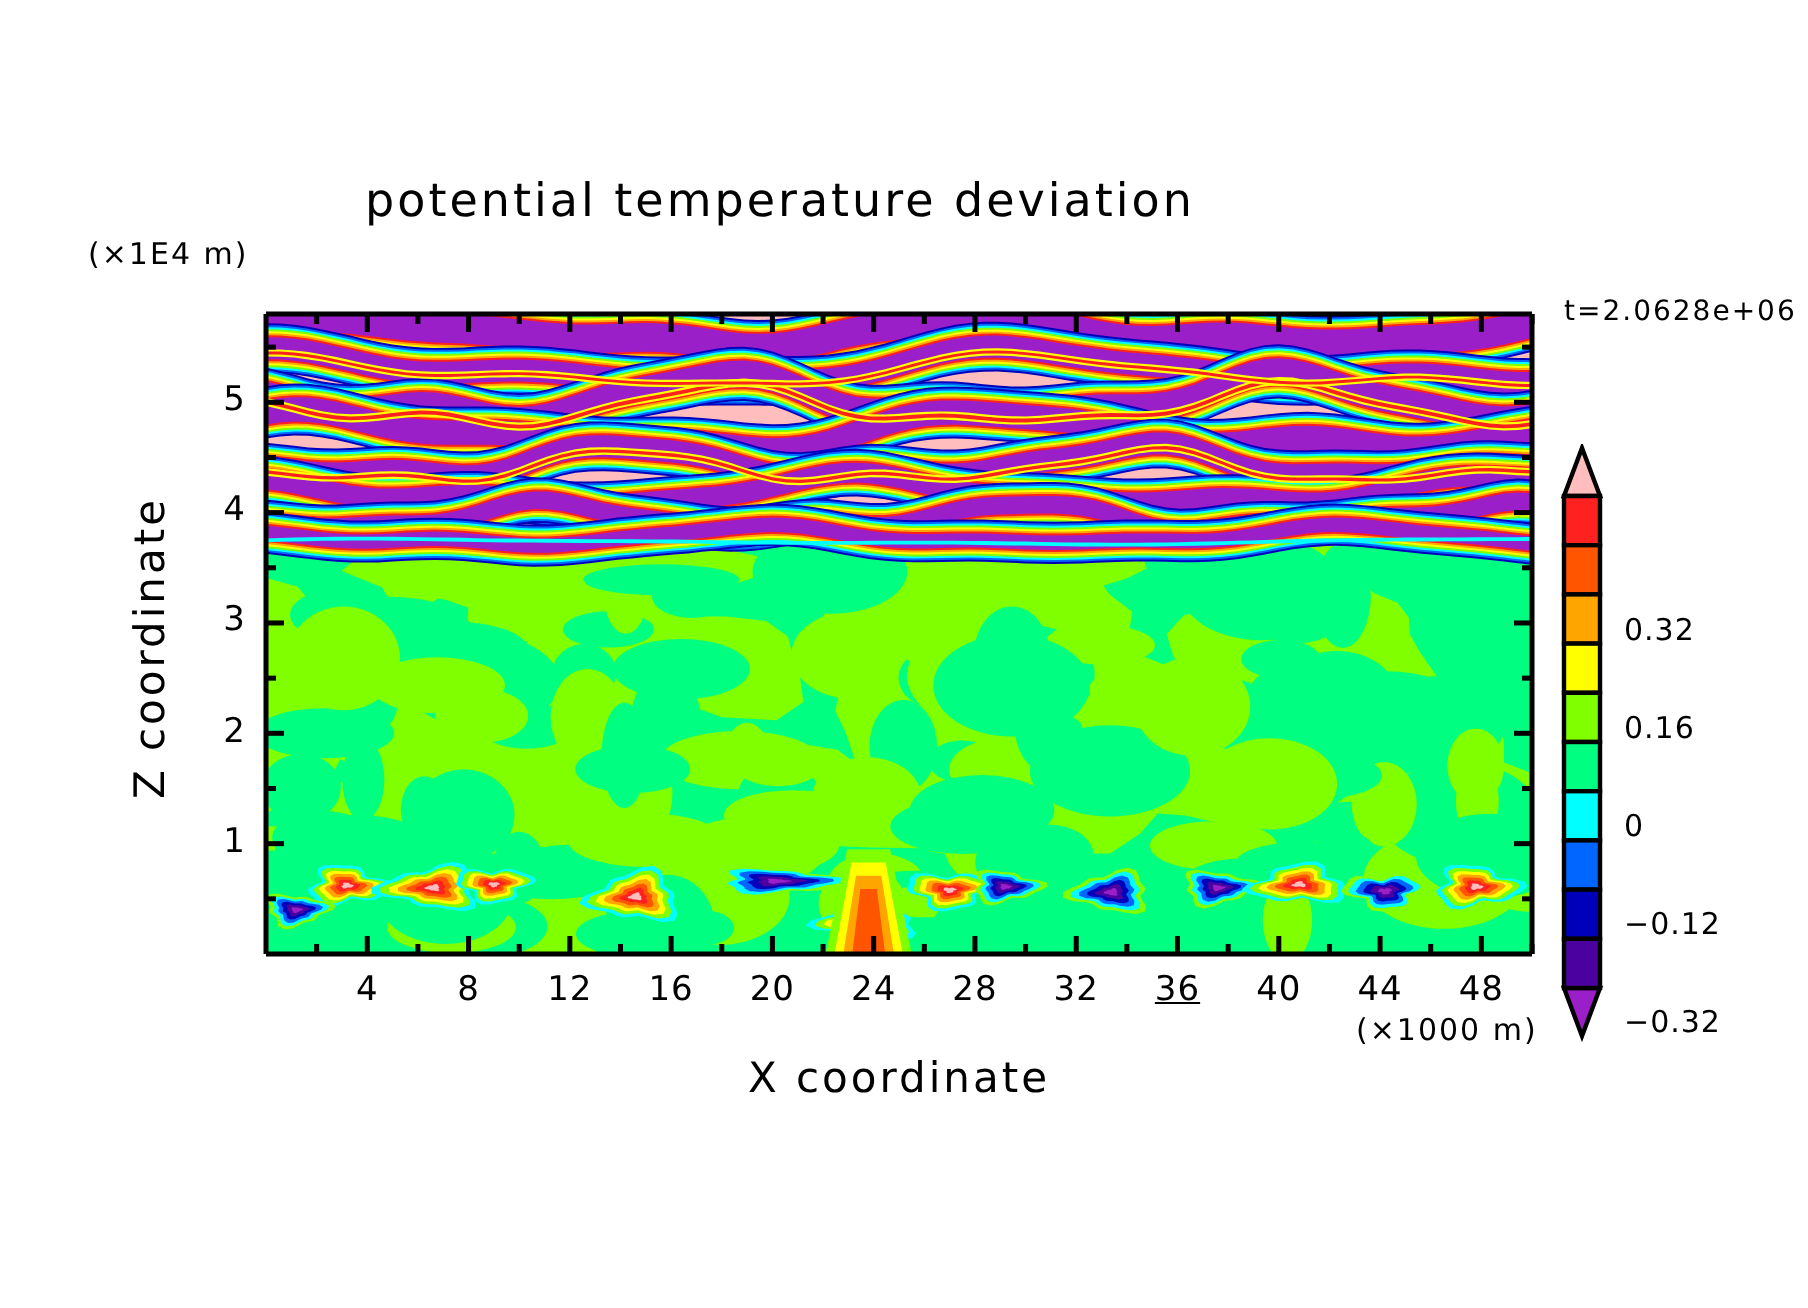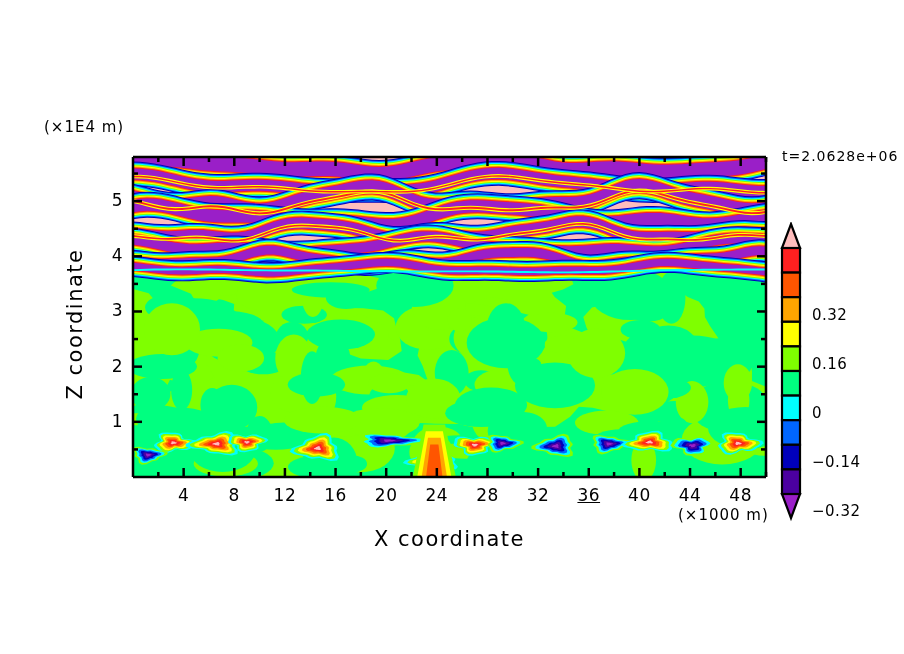--- a/index.html
+++ b/index.html
@@ -81,20 +81,21 @@
   svg { display: block; }
   #field-svg { position: absolute; left: 133px; top: 157px; }
   #cbar-svg  { position: absolute; left: 778px; top: 222px; }
   #frame-svg { position: absolute; left: 120px; top: 145px; }
 </style>
 </head>
 <body>
 
 <div id="root">
 
+  <div class="txt" id="plot-title">potential temperature deviation</div>
 
   <div class="txt" id="zunit-label">(×1E4 m)</div>
 
   <div class="txt" id="time-label">t=2.0628e+06</div>
 
   <svg id="field-svg" width="633" height="320" viewBox="0 0 633 320">
       <defs>
         <clipPath id="pclip">
           <rect x="0" y="0" width="633" height="320"></rect>
         </clipPath>
@@ -552,17 +553,17 @@
       <rect x="4" y="173.60000000000002" width="18" height="24.6" fill="#00FFFF" stroke="#000" stroke-width="2.2"></rect>
       <rect x="4" y="198.20000000000002" width="18" height="24.6" fill="#0066FF" stroke="#000" stroke-width="2.2"></rect>
       <rect x="4" y="222.8" width="18" height="24.6" fill="#0000BB" stroke="#000" stroke-width="2.2"></rect>
       <rect x="4" y="247.4" width="18" height="24.6" fill="#4B00A0" stroke="#000" stroke-width="2.2"></rect>
     </svg>
 
   <div id="cbticklabels">
       <div class="cb-lbl" style="left: 812px; top: 262.6px;">0.32</div>
       <div class="cb-lbl" style="left: 812px; top: 311.8px;">0.16</div>
       <div class="cb-lbl" style="left: 812px; top: 361px;">0</div>
-      <div class="cb-lbl" style="left: 812px; top: 410.2px;">−0.14</div>
+      <div class="cb-lbl" style="left: 812px; top: 410.2px;">−0.12</div>
       <div class="cb-lbl" style="left: 812px; top: 459.4px;">−0.32</div>
     </div>
 
 </div>
 
 </body></html>

